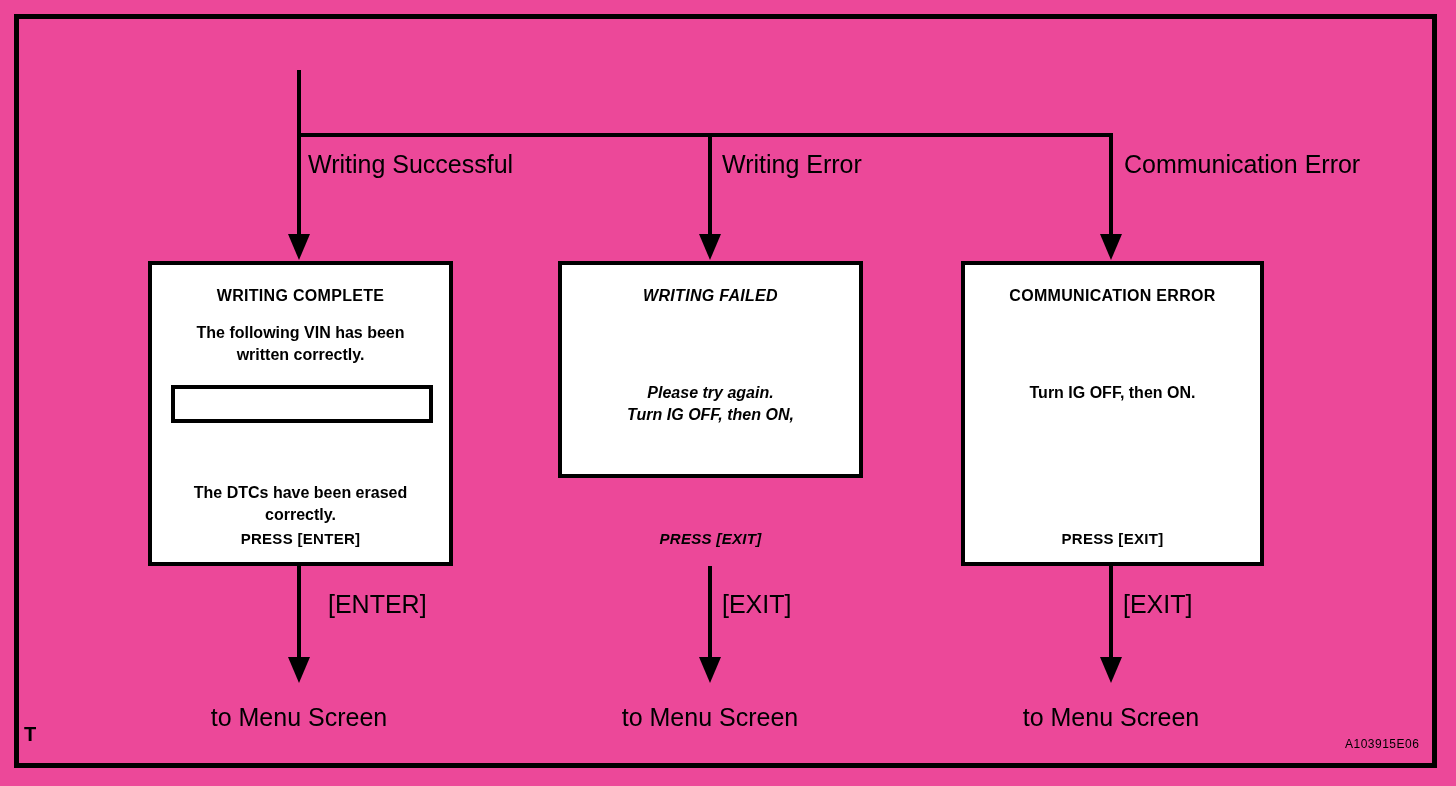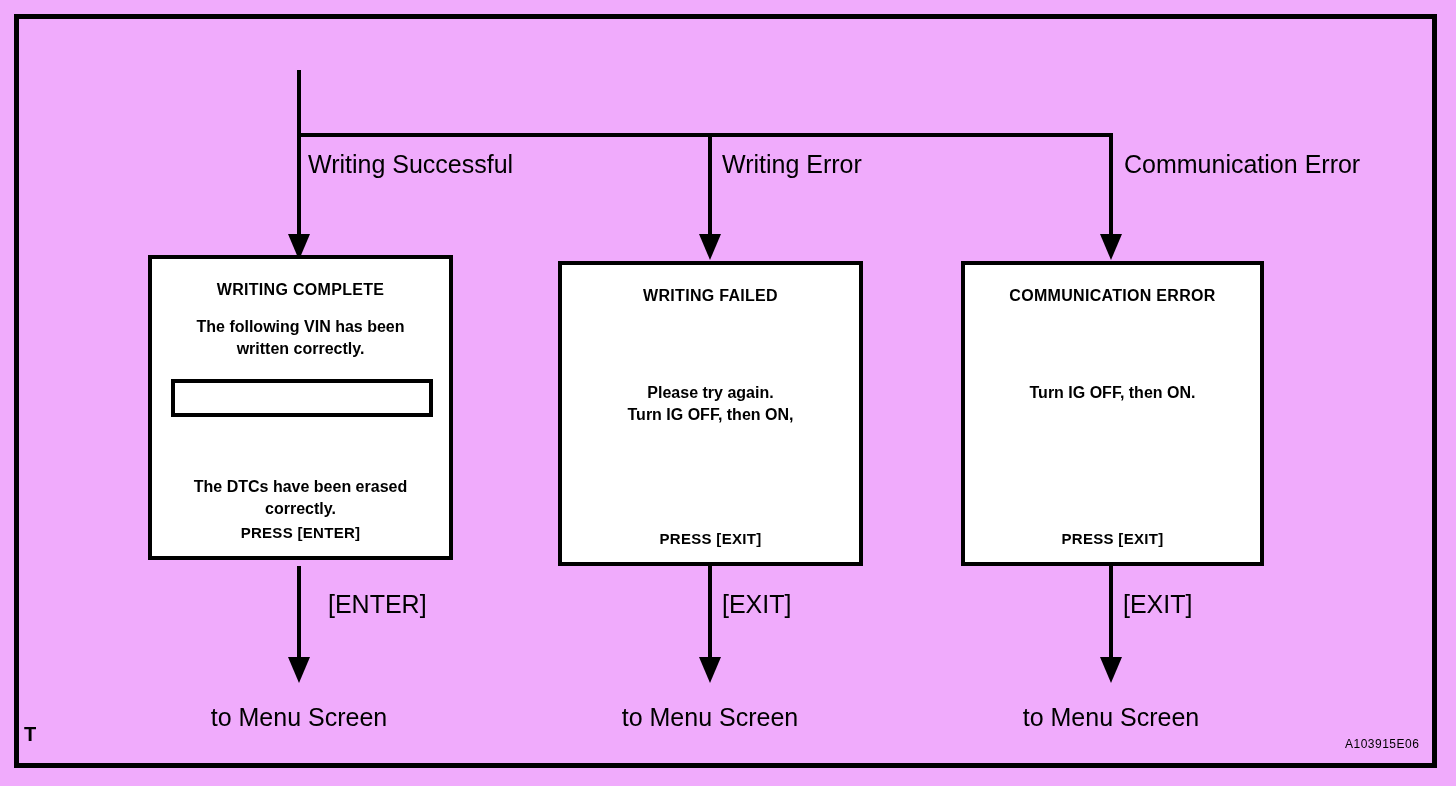--- a/index.html
+++ b/index.html
@@ -9,21 +9,21 @@
   }
   body {
     font-family: "Liberation Sans", sans-serif;
     -webkit-font-smoothing: none;
   }
 
   #canvas {
     position: relative;
     width: 1456px;
     height: 786px;
-    background: #f0abfc;
+    background: #ec4899;
     overflow: hidden;
   }
 
   
   .frame {
     position: absolute;
     left: 14px;
     top: 14px;
     width: 1423px;
     height: 754px;
@@ -178,21 +178,21 @@
   <div class="vline" style="left:708px; top:133px; height:105px;"></div>
   <div class="arrowhead" style="left:699px; top:234px;"></div>
 
   <div class="vline" style="left:1109px; top:133px; height:105px;"></div>
   <div class="arrowhead" style="left:1100px; top:234px;"></div>
 
   <div class="branch-label" style="left:308px; top:152px;">Writing Successful</div>
   <div class="branch-label" style="left:722px; top:152px;text-align:right;">Writing Error</div>
   <div class="branch-label" style="left:1124px; top:152px;">Communication Error</div>
 
-  <div class="screen-box" style="left:148px; top:255px; width:305px; height:305px;">
+  <div class="screen-box" style="left:148px; top:261px; width:305px; height:305px;">
     <div class="screen-inner">
       <div class="screen-title" style="top:22px;">WRITING COMPLETE</div>
 
       <div class="screen-body" style="top:57px;">
         <div>The following VIN has been</div>
         <div>written correctly.</div>
       </div>
 
       <div class="vin-field" style="left:19px; top:120px; width:262px; height:38px;">
         <div style="font-size:16px; font-weight:bold; text-align:center; line-height:30px;"></div>
@@ -200,21 +200,21 @@
 
       <div class="screen-body" style="top:184px;margin-top:33px;">
         <div>The DTCs have been erased</div>
         <div>correctly.</div>
       </div>
 
       <div class="screen-footer" style="top:266px;">PRESS [ENTER]</div>
     </div>
   </div>
 
-  <div class="screen-box" style="left:558px; top:261px; width:305px; height:305px;">
+  <div class="screen-box" style="left:558px; top:261px; width:305px; height:217px;font-style:italic;">
     <div class="screen-inner">
       <div class="screen-title" style="top:22px;">WRITING  FAILED</div>
 
       <div class="screen-body" style="top:117px;">
         <div>Please try again.</div>
         <div>Turn IG OFF, then ON,</div>
       </div>
 
       <div class="screen-footer" style="top:266px;">PRESS [EXIT]</div>
     </div>

